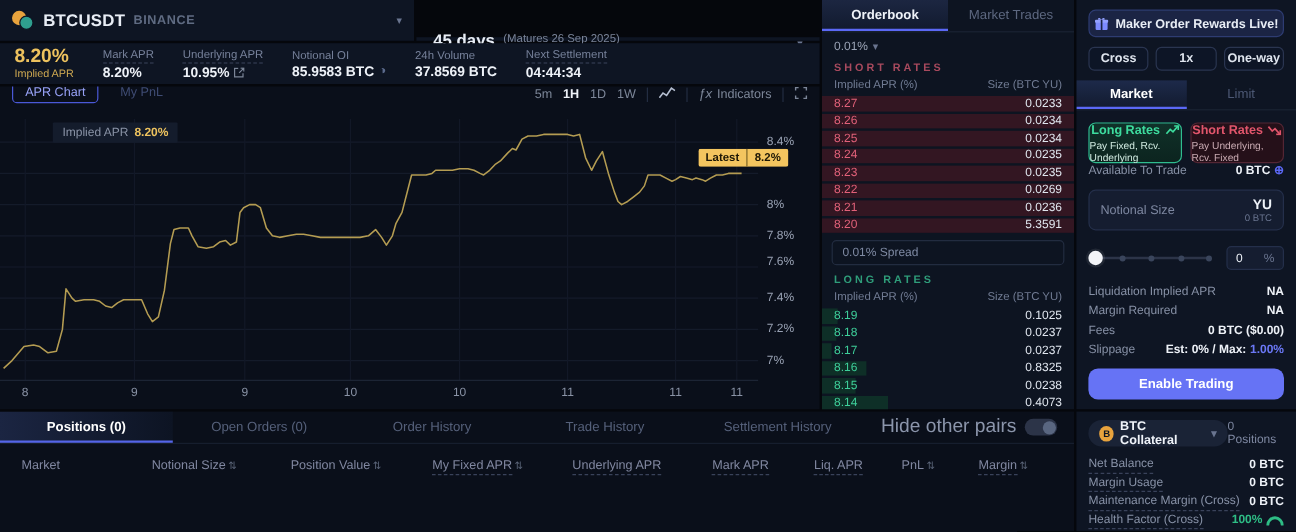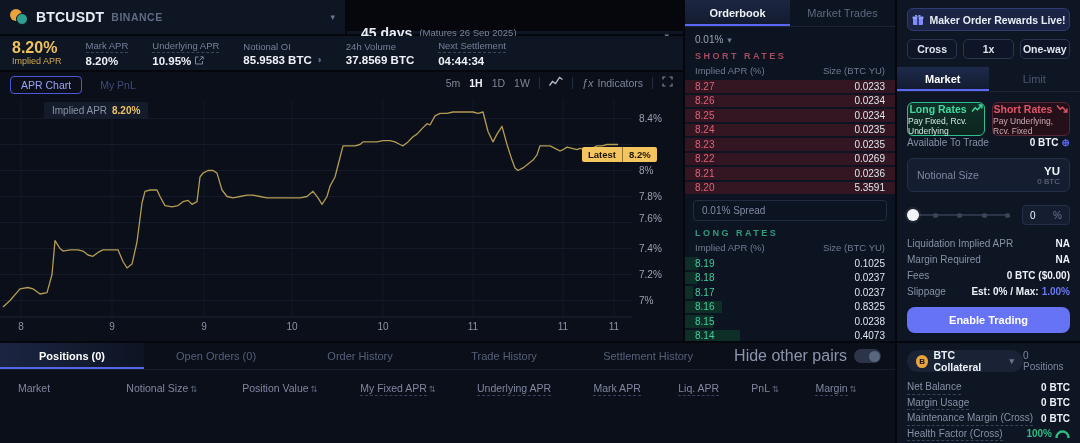--- a/index.html
+++ b/index.html
@@ -28,21 +28,21 @@
   .big-apr .v { font-size:16px; font-weight:bold; color:#edc25e; line-height:16px; }
   .big-apr .l { font-size:9px; color:#cfa952; }
   .stat { display:flex; flex-direction:column; justify-content:center; gap:2px; }
   .stat-label { font-size:9.5px; color:#76819a; }
   .stat-label.dashed { border-bottom:1px dashed #3a455c; align-self:flex-start; padding-bottom:1px; }
   .stat-value { font-size:11.5px; font-weight:bold; color:#eef2f8; display:flex; align-items:center; gap:4px; }
   .ic-half { color:#5b6a8c; font-size:10px; }
   .ic-ext svg { display:block; }
 
   .chart-panel { flex:1; background:#0a0f1a; position:relative; overflow:hidden; }
-  .chart-toolbar { height:26px; display:flex; align-items:flex-start; justify-content:space-between; padding:4px 10px; }
+  .chart-toolbar { height:26px; display:flex; align-items:flex-end; justify-content:space-between; padding:12px 10px; }
   .chart-tabs { display:flex; gap:8px; align-items:center; }
   .tab-pill { font-size:10.5px; padding:2px 10px; border-radius:4px; color:#3f4c74; }
   .tab-pill.active { border:1px solid #4a58d8; color:#98a2f7; }
   .chart-ctrls { display:flex; align-items:center; gap:9px; color:#7c8698; font-size:10.5px; }
   .tf { cursor:default; }
   .tf.active { color:#eef2f8; font-weight:bold; }
   .vdiv { width:1px; height:12px; background:#232d42; }
   .ind { display:flex; align-items:center; gap:4px; }
   .fx { font-style:italic; font-size:11px; }
   .legend-chip { position:absolute; left:44px; top:30px; background:#141c2c; border-radius:1px;
@@ -272,21 +272,21 @@
           <text x="383" y="231" text-anchor="middle" fill="#8a93a6" font-size="10">10</text>
           <line x1="473" y1="0" x2="473" y2="218" stroke="#121827" stroke-width="1"></line>
           <text x="473" y="231" text-anchor="middle" fill="#8a93a6" font-size="10">11</text>
           <line x1="563" y1="0" x2="563" y2="218" stroke="#121827" stroke-width="1"></line>
           <text x="563" y="231" text-anchor="middle" fill="#8a93a6" font-size="10">11</text>
           <line x1="614" y1="0" x2="614" y2="218" stroke="#121827" stroke-width="1"></line>
           <text x="614" y="231" text-anchor="middle" fill="#8a93a6" font-size="10">11</text>
           <line x1="0" y1="218" x2="632" y2="218" stroke="#1c2434" stroke-width="1"></line>
           <polyline points="3,208.0 10,201.5 20,189.8 28,188.5 33,189.8 40,195.0 47,193.7 52,175.5 55,141.7 60,149.5 63,152.1 70,150.8 78,150.8 83,152.1 88,156.0 93,157.3 98,153.4 103,150.8 112,150.8 118,150.8 123,162.5 127,169.0 132,165.1 137,143.0 142,104.0 145,92.3 150,91.0 157,91.0 160,97.5 165,106.6 172,107.9 178,106.6 183,102.7 188,101.4 192,105.3 197,102.7 200,78.0 203,74.1 208,71.5 213,71.5 217,74.1 222,91.0 227,97.5 233,98.8 240,97.5 247,96.2 253,96.2 260,97.5 267,98.8 273,98.8 280,98.8 287,98.8 293,98.8 300,98.8 307,97.5 313,92.3 318,98.8 322,105.3 327,97.5 330,87.1 335,78.0 340,58.5 343,46.8 350,46.8 355,46.8 360,45.5 363,42.9 370,42.9 377,42.9 383,41.6 390,41.6 395,42.9 400,45.5 403,46.8 408,42.9 413,37.7 417,35.1 423,28.6 427,24.7 430,26.0 435,16.9 440,14.3 447,14.3 453,13.0 460,13.0 467,13.0 473,13.0 478,14.3 483,13.0 488,32.5 493,42.9 497,35.1 502,27.3 507,45.5 512,61.1 515,68.9 518,71.5 523,68.9 528,65.0 533,61.1 537,55.9 540,46.8 545,46.8 550,46.8 555,49.4 560,52.0 563,50.7 567,48.1 572,49.4 577,50.7 580,49.4 585,50.7 588,52.0 592,49.4 597,46.8 602,46.8 607,45.5 613,45.5 618,45.5" fill="none" stroke="#b49c52" stroke-width="1.3" stroke-linejoin="round"></polyline>
         </svg>
-      <div class="latest-badge" id="latest-badge" style="top: 75px; justify-content: flex-end;">
+      <div class="latest-badge" id="latest-badge" style="top: 52px; justify-content: flex-end;">
         <span class="l">Latest</span>
         <span class="v">8.2%</span>
       </div>
       <div id="y-labels">
           <div class="y-label" style="top: 40.5px;">8.4%</div>
           <div class="y-label" style="top: 92.5px;">8%</div>
           <div class="y-label" style="top: 118.5px;">7.8%</div>
           <div class="y-label" style="top: 141px;">7.6%</div>
           <div class="y-label" style="top: 170.5px;">7.4%</div>
           <div class="y-label" style="top: 196.5px;">7.2%</div>

